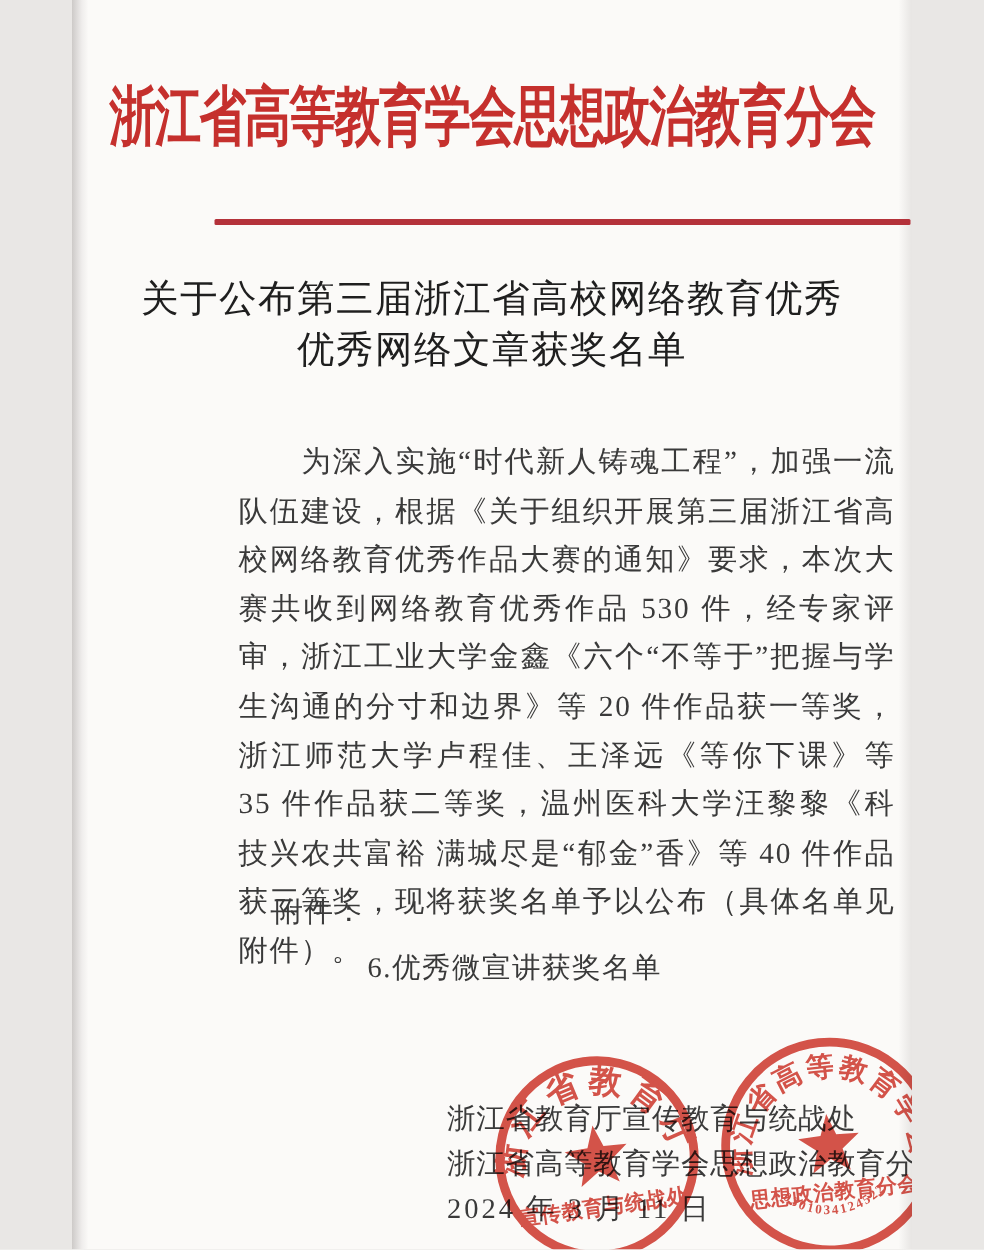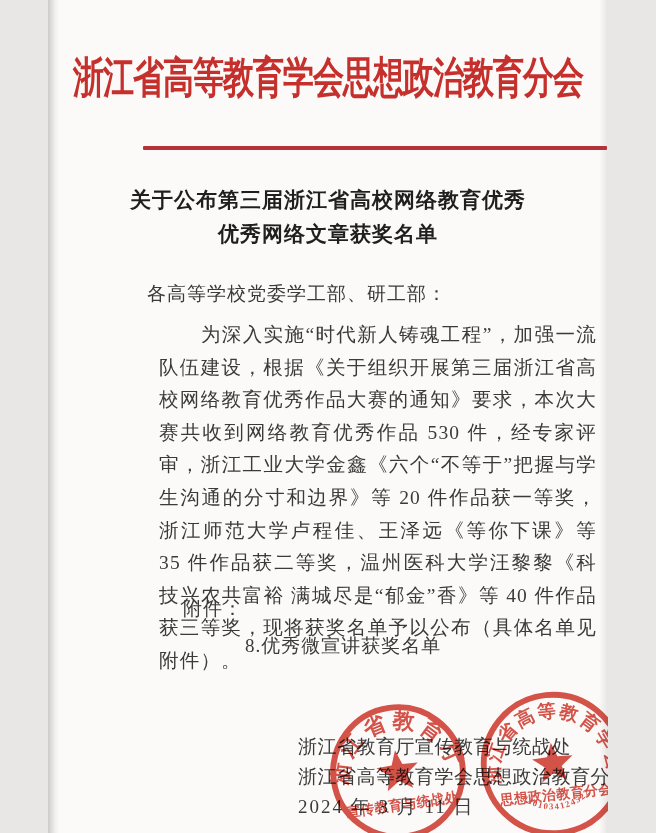--- a/index.html
+++ b/index.html
@@ -17,21 +17,21 @@
     position:absolute;top:57px;left:0;width:100%;text-align:center;
     font-size:31px;font-weight:bold;color:#c5302d;letter-spacing:-1px;
     transform:scaleY(1.38);transform-origin:50% 50%;
     white-space:nowrap;
   }
   .red-rule{position:absolute;top:146px;left:95px;width:464px;height:4px;
     background:#b4323a;border-radius:1px;}
 
   .doc-title{
     position:absolute;top:183px;left:0;width:100%;text-align:center;
-    font-size:21px;font-weight:bold;color:#1f1f1f;line-height:34px;letter-spacing:1px;
+    font-size:25px;font-weight:normal;color:#1f1f1f;line-height:34px;letter-spacing:1px;
   }
 
   .content{position:absolute;left:99px;top:281px;width:462px;color:#3a3a3a;}
   .salutation{margin:0 0 10px 0;font-size:19px;letter-spacing:1px;line-height:26px;}
   .body-para{margin:12px;font-size:19.5px;line-height:32.6px;text-align:justify;
     text-indent:2.15em;letter-spacing:1.2px;}
 
   .attachments{position:absolute;left:135px;top:598px;font-size:19px;color:#3a3a3a;letter-spacing:1px;}
   .att-row{display:flex;margin-bottom:15px;line-height:22px;}
   .att-indent{padding-left:62px;}
@@ -59,30 +59,29 @@
 
   <div class="letterhead">浙江省高等教育学会思想政治教育分会</div>
   <div class="red-rule"></div>
 
   <div class="doc-title">
     <div>关于公布第三届浙江省高校网络教育优秀</div>
     <div>优秀网络文章获奖名单</div>
   </div>
 
   <div class="content">
-    <p class="salutation">各高等学校党委学工部、研工部：</p>
     <p class="body-para">为深入实施“时代新人铸魂工程”，加强一流队伍建设，根据《关于组织开展第三届浙江省高校网络教育优秀作品大赛的通知》要求，本次大赛共收到网络教育优秀作品 530 件，经专家评审，浙江工业大学金鑫《六个“不等于”把握与学生沟通的分寸和边界》等 20 件作品获一等奖，浙江师范大学卢程佳、王泽远《等你下课》等 35 件作品获二等奖，温州医科大学汪黎黎《科技兴农共富裕 满城尽是“郁金”香》等 40 件作品获三等奖，现将获奖名单予以公布（具体名单见附件）。</p>
   </div>
 
   <div class="attachments">
     <div class="att-row">
       <span>附件：</span>
     </div>
     <div class="att-row att-indent">
-      <span>8.优秀微宣讲获奖名单</span>
+      <span>6.优秀微宣讲获奖名单</span>
     </div>
   </div>
 
   <div class="signature">
     <div>浙江省教育厅宣传教育与统战处</div>
     <div>浙江省高等教育学会思想政治教育分会</div>
     <div class="sig-date">2024 年 3 月 11 日</div>
   </div>
 
   <svg class="seal seal-left" viewBox="0 0 160 160">

